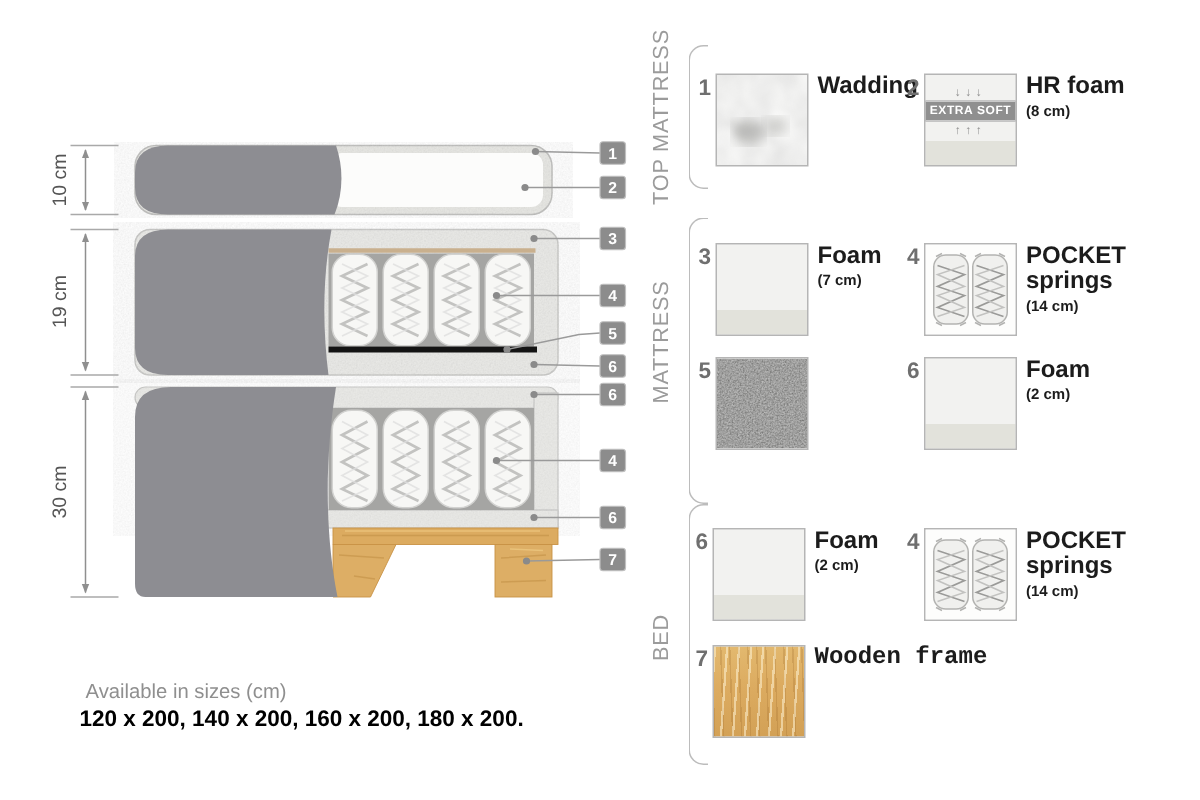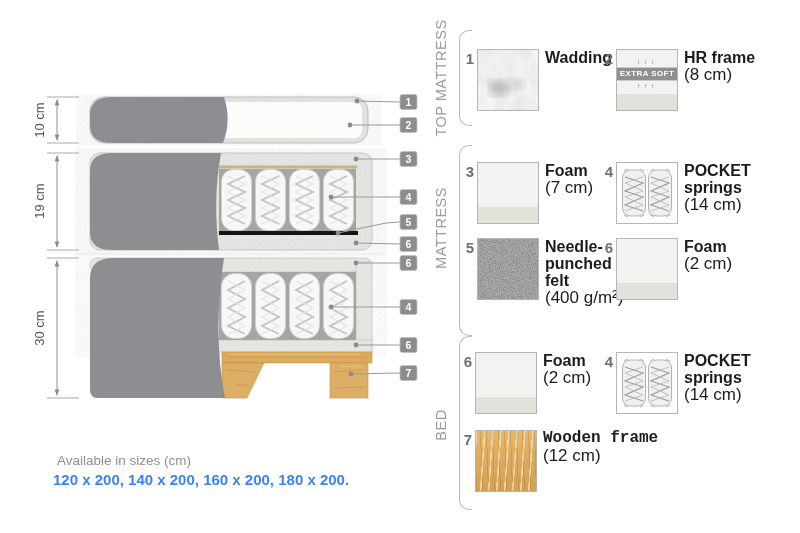--- a/index.html
+++ b/index.html
@@ -14,36 +14,36 @@
            border-radius:10px 0 0 10px;box-sizing:border-box;}
   .item{position:absolute;display:flex;align-items:flex-start;}
   .item-num{width:14px;text-align:right;font-weight:bold;font-size:15px;color:#6f6f6f;
             margin-right:3px;margin-top:1px;flex:none;}
   .swatch{width:60px;height:60px;border:1px solid #b5b5b5;flex:none;position:relative;
           box-sizing:content-box;overflow:hidden;}
   .swatch svg{display:block;}
   .labels{margin-left:6px;padding-top:0;}
   .item-name{font-weight:bold;font-size:16px;line-height:17px;color:#1c1c1c;max-width:74px;}
   .item-name.wide{max-width:none;white-space:nowrap;font-family:Liberation Mono, monospace;}
-  .item-detail{font-size:17px;line-height:17px;color:#1c1c1c;white-space:nowrap;}
+  .item-detail{font-size:10px;line-height:17px;color:#1c1c1c;white-space:nowrap;font-weight:bold;}
 
   
   .sw-foam{background:linear-gradient(#f2f2f0 73%,#e2e2db 73%);}
   .sw-wood{background:
      repeating-linear-gradient(94deg, rgba(255,244,214,.55) 0 1.5px, rgba(255,244,214,0) 1.5px 8px),
      repeating-linear-gradient(88deg, rgba(146,94,31,.22) 0 1px, rgba(146,94,31,0) 1px 6px),
      linear-gradient(176deg,#e3b96f 0%,#dcab60 45%,#d2a055 100%);}
   .es-col{position:absolute;inset:0;display:flex;flex-direction:column;align-items:center;
           justify-content:center;gap:1px;padding-bottom:12px;}
   .es-arrows{font-size:8px;color:#8f8f8f;letter-spacing:3px;line-height:9px;}
   .es-badge{background:#8f8f8f;border:1px solid #c9c9c9;color:#fff;font-weight:bold;
             font-size:8px;letter-spacing:.4px;padding:2px 3px;line-height:8px;white-space:nowrap;}
 
   .footer-availability{position:absolute;left:57px;top:453px;font-size:13.5px;color:#8f8f8f;}
-  .footer-sizes{position:absolute;left:53px;top:471px;font-size:15px;font-weight:600;color:#3b82f6;}
+  .footer-sizes{position:absolute;left:53px;top:471px;font-size:15px;font-weight:600;color:#000000;}
 </style>
 </head>
 <body>
 
 <div class="stage">
 
   <svg class="diagram-svg" width="430" height="533" viewBox="0 0 430 533">
     <defs>
       <filter id="fNoise" x="-5%" y="-5%" width="110%" height="110%">
         <feTurbulence type="fractalNoise" baseFrequency="0.9" numOctaves="3" stitchTiles="stitch"></feTurbulence>
@@ -227,21 +227,21 @@
   <div class="item" style="left:599px;top:49px">
     <div class="item-num">2</div>
     <div class="swatch sw-foam">
       <div class="es-col">
         <div class="es-arrows">↓↓↓</div>
         <div class="es-badge">EXTRA SOFT</div>
         <div class="es-arrows">↑↑↑</div>
       </div>
     </div>
     <div class="labels">
-      <div class="item-name">HR frame</div>
+      <div class="item-name">HR foam</div>
       <div class="item-detail">(8 cm)</div>
     </div>
   </div>
 
   <div class="vlabel" style="left:441px;top:228px">MATTRESS</div>
   <div class="bracket" style="left:459px;top:145px;height:191px"></div>
 
   <div class="item" style="left:460px;top:162px">
     <div class="item-num">3</div>
     <div class="swatch sw-foam"></div>
@@ -267,24 +267,20 @@
   </div>
 
   <div class="item" style="left:460px;top:238px">
     <div class="item-num">5</div>
     <div class="swatch">
       <svg width="60" height="60">
         <rect width="60" height="60" fill="#767674"></rect>
         <rect width="60" height="60" filter="url(#fNoise)" opacity="0.65"></rect>
       </svg>
     </div>
-    <div class="labels">
-      <div class="item-name">Needle-punched felt</div>
-      <div class="item-detail">(400 g/m²)</div>
-    </div>
   </div>
 
   <div class="item" style="left:599px;top:238px">
     <div class="item-num">6</div>
     <div class="swatch sw-foam"></div>
     <div class="labels">
       <div class="item-name">Foam</div>
       <div class="item-detail">(2 cm)</div>
     </div>
   </div>
@@ -314,20 +310,19 @@
       <div class="item-name">POCKET springs</div>
       <div class="item-detail">(14 cm)</div>
     </div>
   </div>
 
   <div class="item" style="left:458px;top:430px">
     <div class="item-num">7</div>
     <div class="swatch sw-wood"></div>
     <div class="labels">
       <div class="item-name wide">Wooden frame</div>
-      <div class="item-detail">(12 cm)</div>
     </div>
   </div>
 
   <div class="footer-availability">Available in sizes (cm)</div>
   <div class="footer-sizes">120 x 200, 140 x 200, 160 x 200, 180 x 200.</div>
 
 </div>
 
 </body></html>

